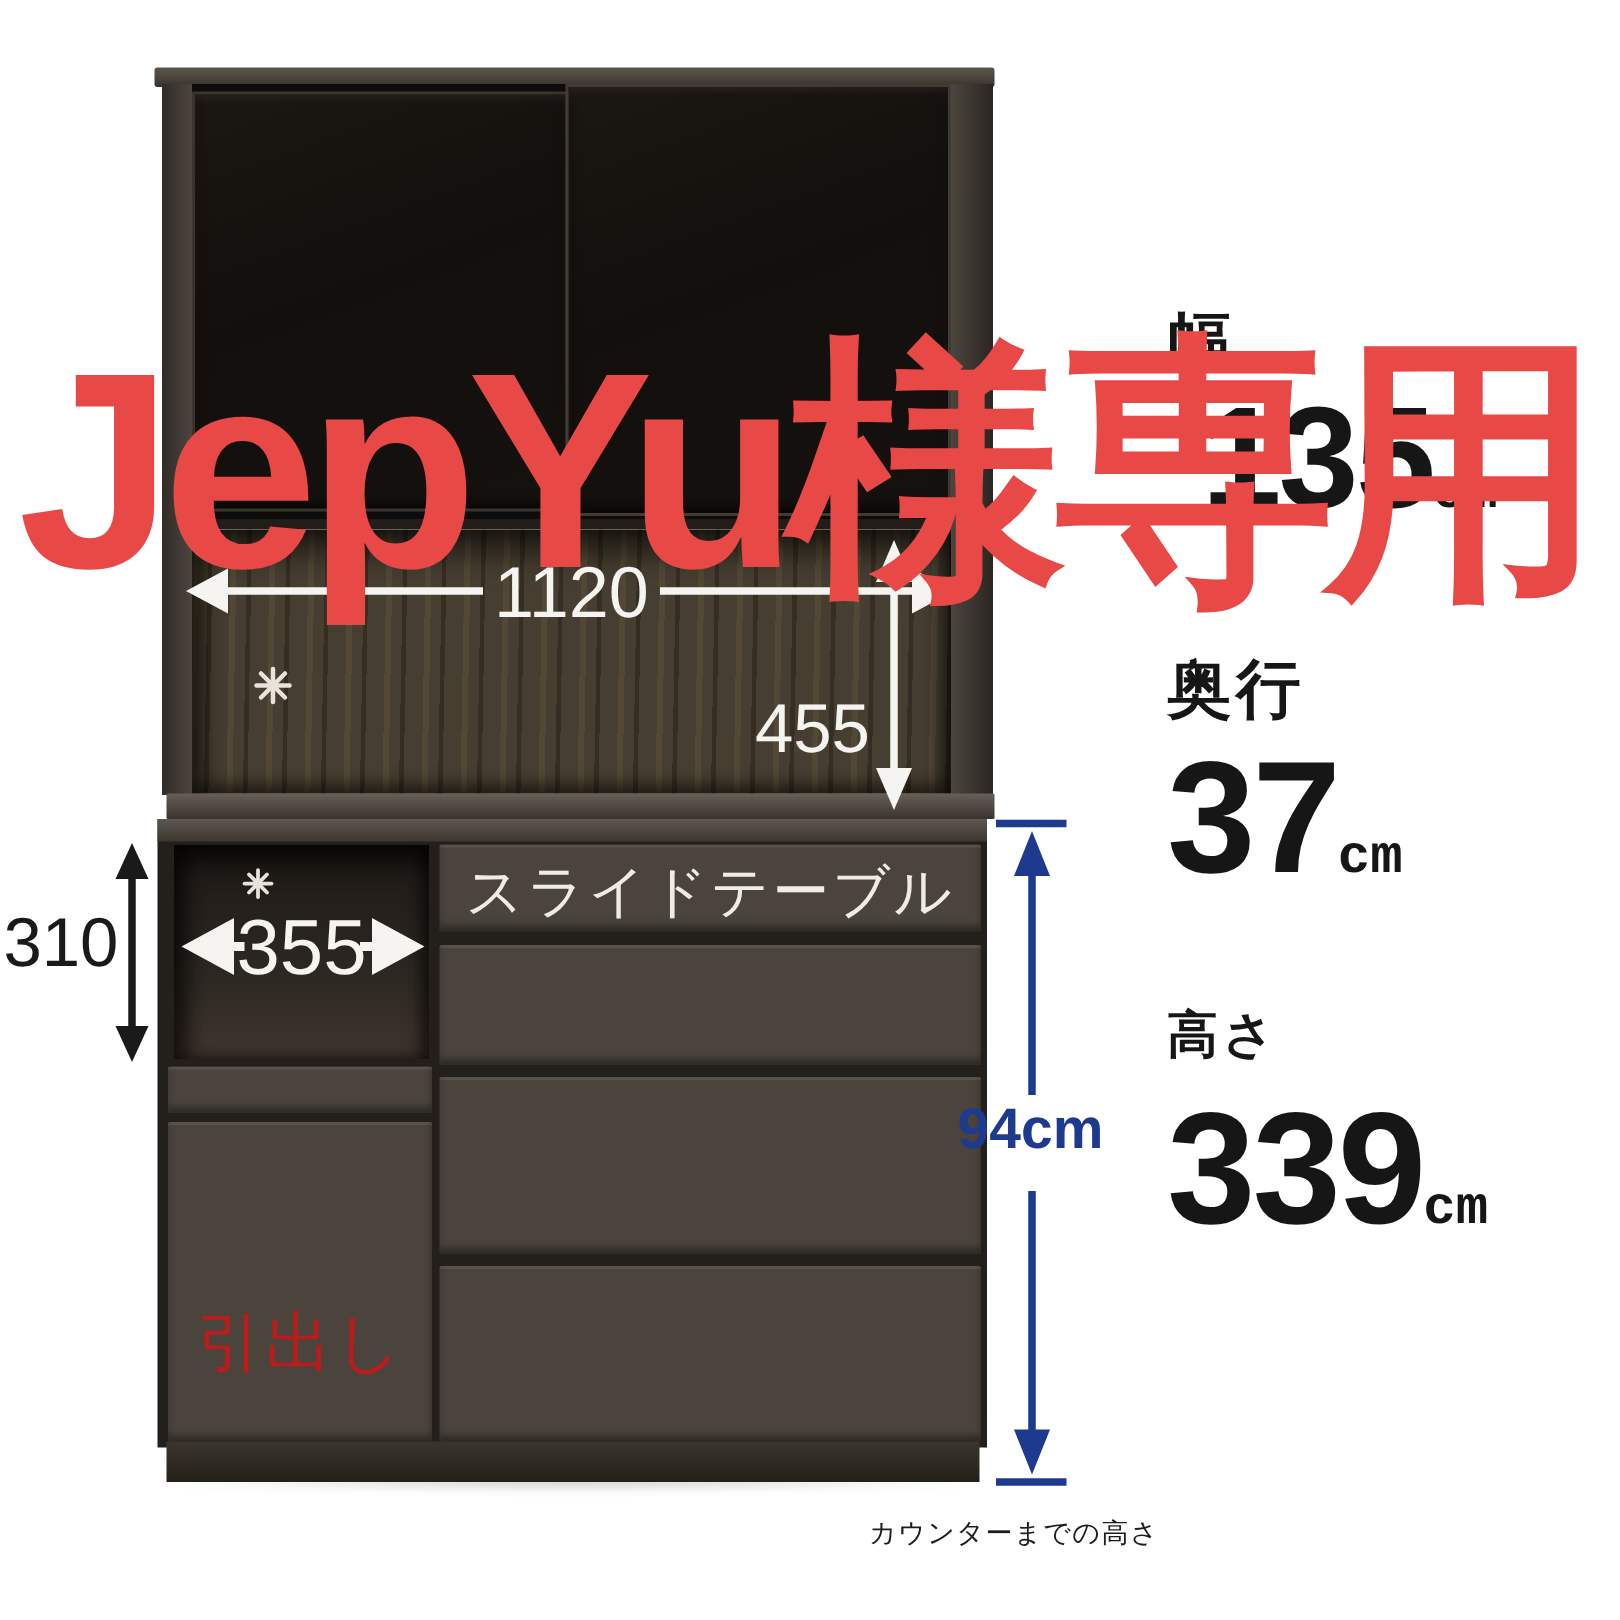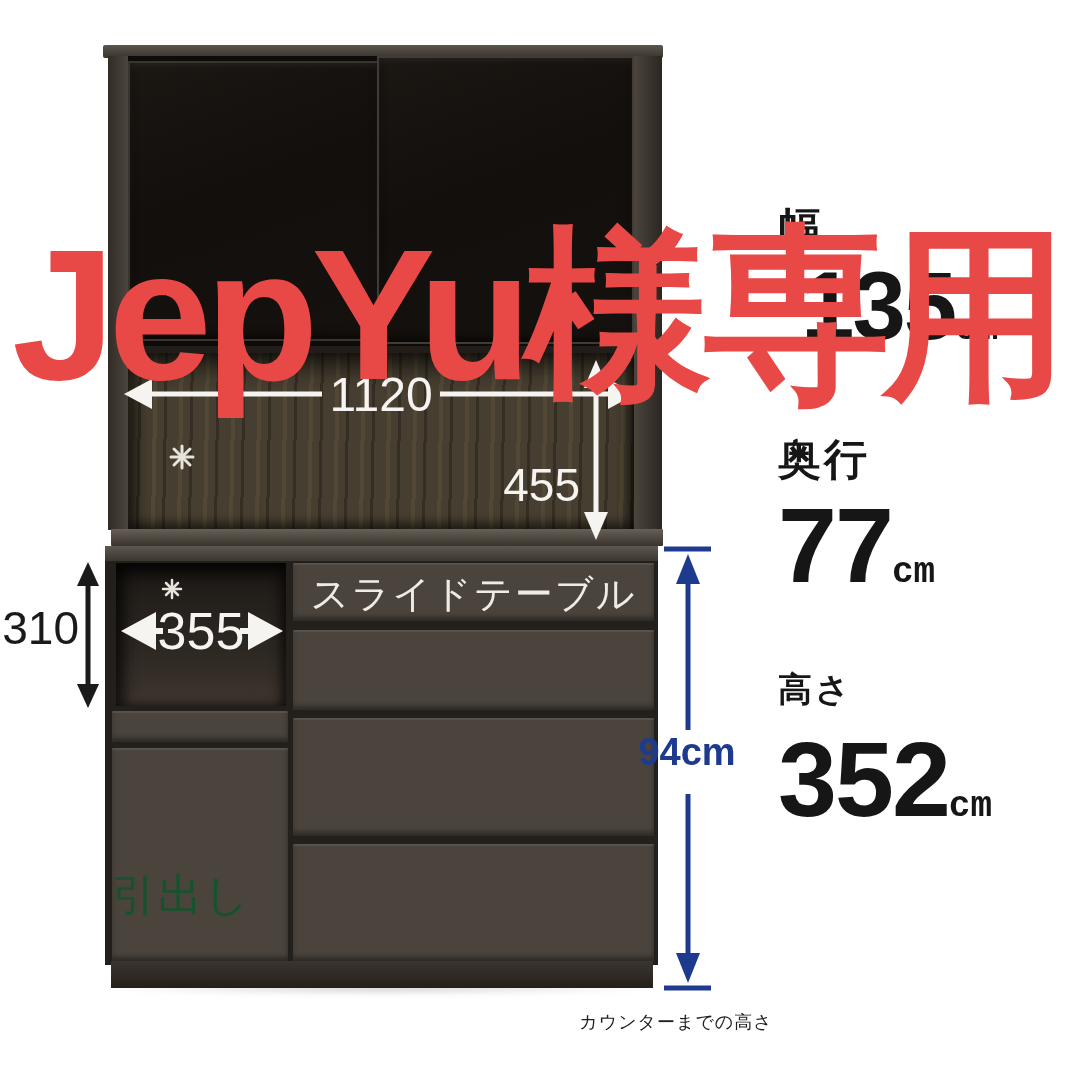--- a/index.html
+++ b/index.html
@@ -59,22 +59,22 @@
   .drawer-3{left:293px;top:718px;width:361px;height:118px;}
   .drawer-4{left:293px;top:844px;width:361px;height:117px;}
   .kickboard{left:111px;top:961px;width:542px;height:27px;
     background:linear-gradient(#3b352f,#242019);z-index:2;}
   .floor-shadow{left:98px;top:982px;width:566px;height:12px;z-index:0;
     background:radial-gradient(ellipse at center, rgba(0,0,0,.22), rgba(0,0,0,0) 70%);filter:blur(3px);}
 
   
   .slide-table-label{left:293px;top:569px;width:361px;text-align:center;z-index:3;
     color:#efece5;font-size:38px;letter-spacing:2px;}
-  .drawer-label{left:112px;top:866px;width:158px;text-align:left;z-index:3;
-    color:#14532d;font-size:44px;letter-spacing:2px;}
+  .drawer-label{left:112px;top:866px;width:158px;text-align:right;z-index:3;
+    color:#b91c1c;font-size:44px;letter-spacing:2px;}
 
   
   .spec-label{color:var(--ink);font-weight:bold;z-index:2;}
   .spec-width-label{left:779px;top:200px;font-size:42px;}
   .spec-depth-label{left:778px;top:431px;font-size:43px;letter-spacing:3px;}
   .spec-height-label{left:778px;top:667px;font-size:34px;letter-spacing:3px;}
   .spec-value{color:var(--ink);font-weight:bold;line-height:1;z-index:2;letter-spacing:-2px;}
   .spec-width-value{left:801px;top:258px;font-size:96px;}
   .spec-depth-value{left:778px;top:492px;font-size:106px;}
   .spec-height-value{left:778px;top:726px;font-size:106px;}
@@ -124,26 +124,26 @@
 <div class="abs slide-table-label">スライドテーブル</div>
 <div class="abs drawer-label">引出し</div>
 
 <div class="abs spec-label spec-width-label">幅</div>
 <div class="abs spec-value spec-width-value">
   <span>135</span><span class="spec-unit">cm</span>
 </div>
 
 <div class="abs spec-label spec-depth-label">奥行</div>
 <div class="abs spec-value spec-depth-value">
-  <span>77</span><span class="spec-unit">cm</span>
+  <span>37</span><span class="spec-unit">cm</span>
 </div>
 
 <div class="abs spec-label spec-height-label">高さ</div>
 <div class="abs spec-value spec-height-value">
-  <span>352</span><span class="spec-unit">cm</span>
+  <span>339</span><span class="spec-unit">cm</span>
 </div>
 
 <div class="abs counter-height-caption">カウンターまでの高さ</div>
 
 <svg class="abs dim-svg" width="1080" height="1080" viewBox="0 0 1080 1080">
 
   <g stroke="var(--arrow_white)" stroke-width="5" fill="var(--arrow_white)">
     <line x1="148" y1="394" x2="322" y2="394"></line>
     <line x1="440" y1="394" x2="612" y2="394"></line>
     <polygon points="124,394 152,379 152,409" stroke="none"></polygon>

